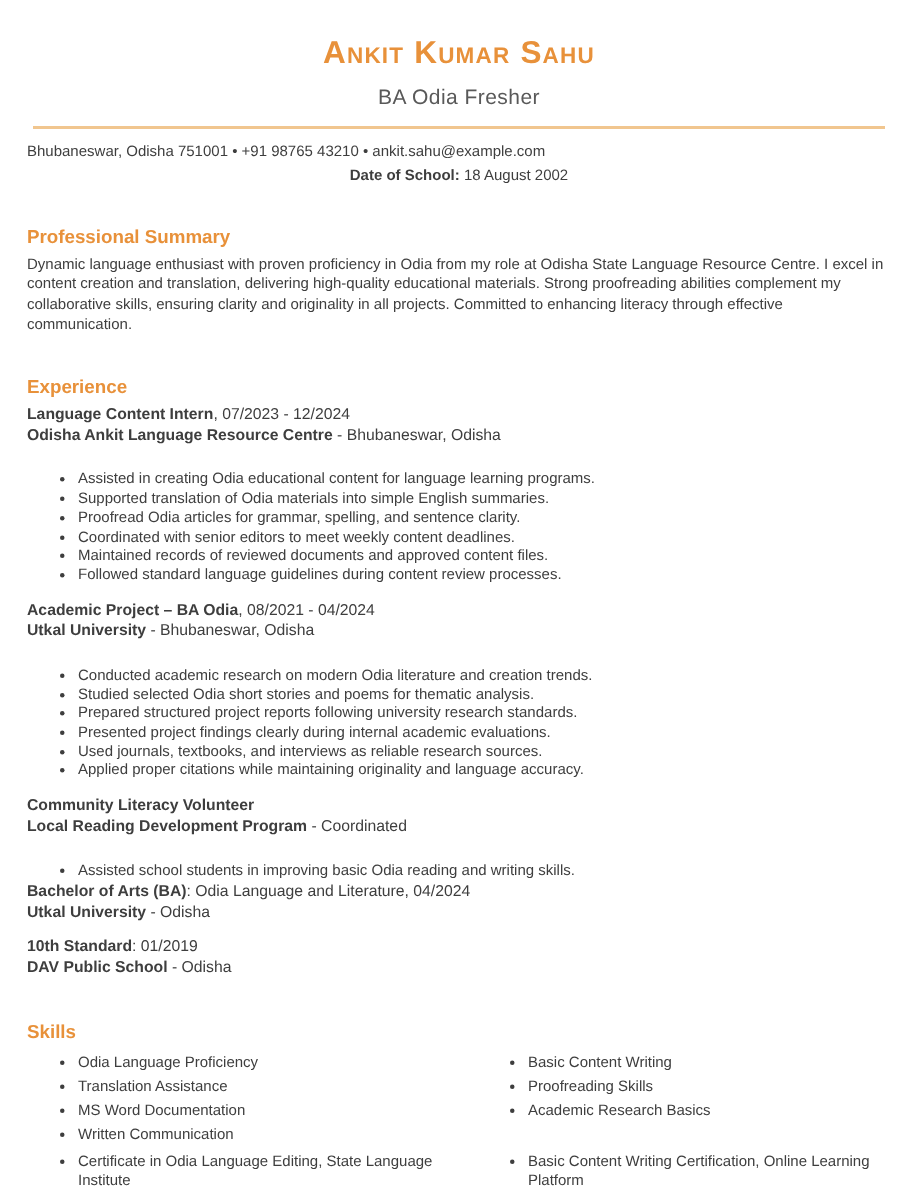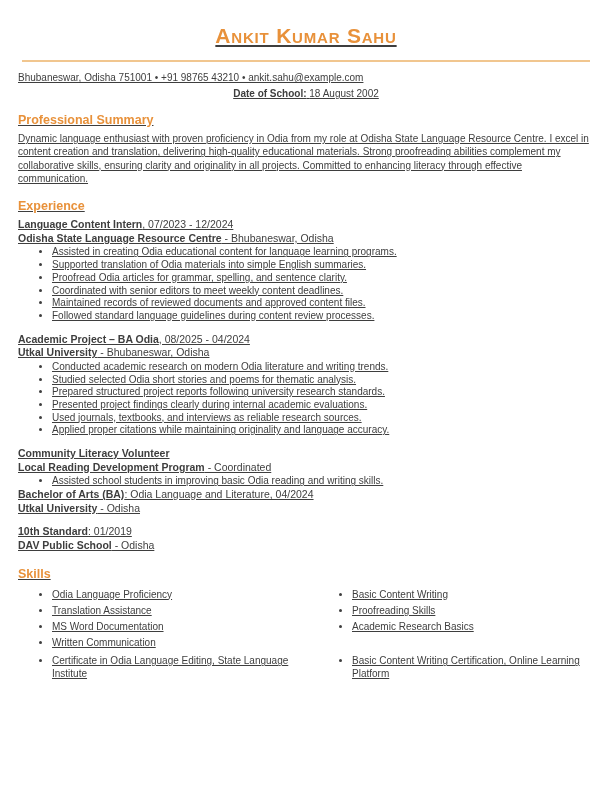--- a/index.html
+++ b/index.html
@@ -8,21 +8,20 @@
     --text:#3E3E3E;
   }
   html,body{margin:0;padding:0;background:#ffffff;}
   .page{
     width:612px;height:792px;box-sizing:border-box;
     background:#ffffff;
     padding:24px 18px 20px 18px;
     font-family:"Liberation Sans","DejaVu Sans",sans-serif;
     color:var(--text);
     overflow:hidden;
-    text-decoration:underline;
   }
   
   .name{
     margin:0;text-align:center;
     color:var(--accent);
     font-size:21px;font-weight:700;
     font-variant:small-caps;
     letter-spacing:0.8px;
   }
   .subtitle{
@@ -33,41 +32,42 @@
     border:none;border-top:2px solid var(--divider);
     margin:12px 4px 9px 4px;
   }
   .contact{text-align:left;font-size:10px;line-height:1.3;}
   .dob{text-align:center;font-size:10px;margin-top:4px;}
   .b{font-weight:700;}
   
   h2{
     color:var(--accent);
     font-size:12.5px;font-weight:700;
-    margin:14px 0 5px 0;
+    margin:28px 0 5px 0;
   }
   .summary-text{margin:0;font-size:10px;line-height:1.33;}
   .entry{margin-bottom:10px;}
   .entry:last-child{margin-bottom:0;}
   .entry-line{font-size:10.5px;line-height:1.3;}
-  ul{margin:1px 0 0 0;padding-left:34px;list-style:disc;}
+  ul{margin:17px 0 0 0;padding-left:34px;list-style:disc;}
   li{font-size:10px;line-height:1.27;}
   .edu-entry{margin-bottom:10px;}
   .edu-entry:last-child{margin-bottom:0;}
   .cols{display:flex;gap:24px;}
   .cols ul{flex:1 1 50%;margin-top:2px;}
   .spaced li{margin-bottom:3px;line-height:1.32;}
 </style>
 </head>
 <body>
 
 <div class="page">
 
   <header>
     <h1 class="name">Ankit Kumar Sahu</h1>
+    <div class="subtitle">BA Odia Fresher</div>
     <hr class="divider">
     <div class="contact">Bhubaneswar, Odisha 751001 • +91 98765 43210 • ankit.sahu@example.com</div>
     <div class="dob">
       <span class="b">Date of School:</span>
       <span>18 August 2002</span>
     </div>
   </header>
 
   <section>
     <h2>Professional Summary</h2>
@@ -75,41 +75,41 @@
   </section>
 
   <section>
     <h2>Experience</h2>
 
     <article class="entry">
       <div class="entry-line">
         <span class="b">Language Content Intern</span><span>, 07/2023 - 12/2024</span>
       </div>
       <div class="entry-line">
-        <span class="b">Odisha State Language Resource Centre</span><span> - Bhubaneswar, Odisha</span>
+        <span class="b">Odisha Ankit Language Resource Centre</span><span> - Bhubaneswar, Odisha</span>
       </div>
       <ul>
         <li>Assisted in creating Odia educational content for language learning programs.</li>
         <li>Supported translation of Odia materials into simple English summaries.</li>
         <li>Proofread Odia articles for grammar, spelling, and sentence clarity.</li>
         <li>Coordinated with senior editors to meet weekly content deadlines.</li>
         <li>Maintained records of reviewed documents and approved content files.</li>
         <li>Followed standard language guidelines during content review processes.</li>
       </ul>
     </article>
 
     <article class="entry">
       <div class="entry-line">
-        <span class="b">Academic Project – BA Odia</span><span>, 08/2025 - 04/2024</span>
+        <span class="b">Academic Project – BA Odia</span><span>, 08/2021 - 04/2024</span>
       </div>
       <div class="entry-line">
         <span class="b">Utkal University</span><span> - Bhubaneswar, Odisha</span>
       </div>
       <ul>
-        <li>Conducted academic research on modern Odia literature and writing trends.</li>
+        <li>Conducted academic research on modern Odia literature and creation trends.</li>
         <li>Studied selected Odia short stories and poems for thematic analysis.</li>
         <li>Prepared structured project reports following university research standards.</li>
         <li>Presented project findings clearly during internal academic evaluations.</li>
         <li>Used journals, textbooks, and interviews as reliable research sources.</li>
         <li>Applied proper citations while maintaining originality and language accuracy.</li>
       </ul>
     </article>
 
     <article class="entry">
       <div class="entry-line">

